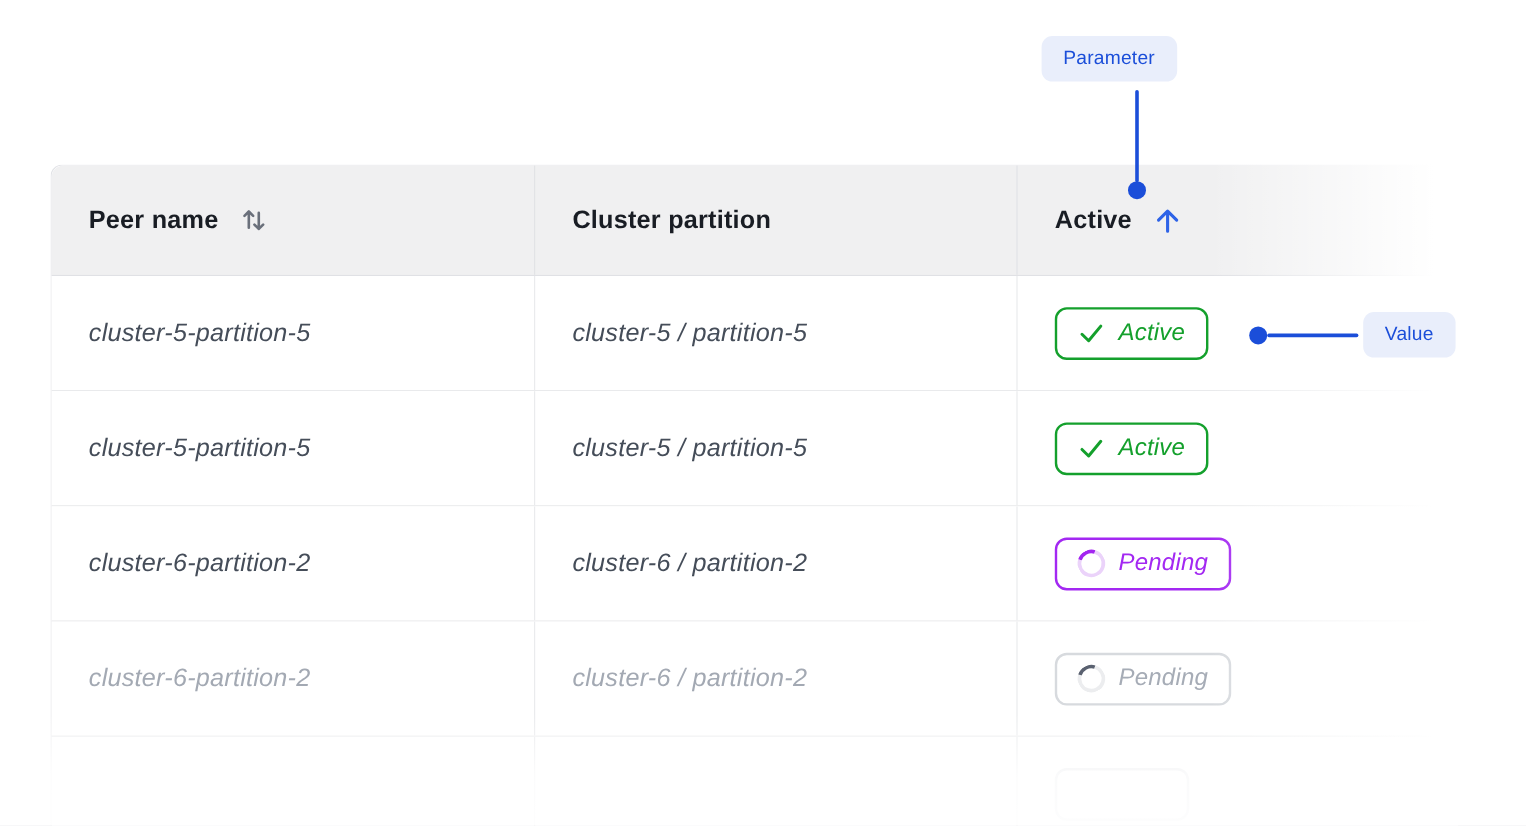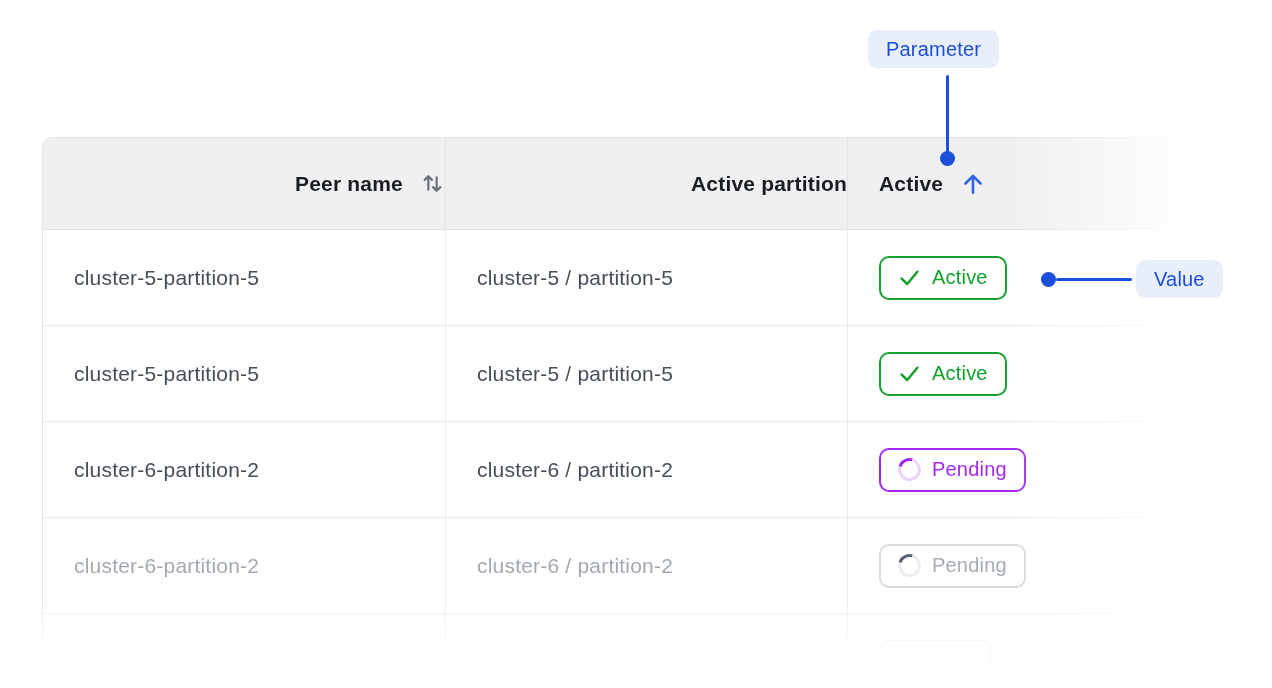--- a/index.html
+++ b/index.html
@@ -31,34 +31,35 @@
     border-bottom: 1px solid #e0e1e5;
   }
   .th {
     display: flex; align-items: center;
     padding-left: 31px;
     font-size: 21px; font-weight: 700;
     letter-spacing: 0.2px;
     color: #191d24;
     gap: 17px;
   }
-  .th:nth-child(-n+2) { border-right: 1px solid #e2e3e6; justify-content: flex-end; }
+  .th:nth-child(-n+2) { border-right: 1px solid #e2e3e6; }
   .tr {
     display: grid;
     grid-template-columns: 403px 402px 1fr;
     height: 95px;
     background: #ffffff;
     border-bottom: 1px solid #e9eaec;
   }
   .td {
     display: flex; align-items: center;
     padding-left: 31px;
     font-size: 21px;
     letter-spacing: 0.2px;
     color: #454d59;
+    font-style: italic;
   }
   .td:nth-child(-n+2) { border-right: 1px solid #eaebed; }
   .tr.muted .td { color: #a3a9b3; }
 
   
   .badge {
     display: inline-flex; align-items: center;
     gap: 11px;
     height: 44px;
     padding: 0 17px;
@@ -105,21 +106,21 @@
 
   
   .anno { position: absolute; z-index: 3; }
   .anno-pill {
     display: inline-flex; align-items: center;
     height: 38px;
     padding: 0 18px;
     border-radius: 9px;
     background: #e9eefb;
     color: #1b4ed9;
-    font-size: 20px; font-weight: 500;
+    font-size: 16px; font-weight: 500;
     letter-spacing: 0.2px;
   }
   .anno-vline {
     position: absolute;
     left: 946px; top: 75px;
     width: 3px; height: 77px;
     background: #1b4ed9;
     border-radius: 2px;
     z-index: 3;
   }
@@ -152,21 +153,21 @@
       <div class="th">
         <span>Peer name</span>
         <span class="icon">
           <svg width="25" height="27" viewBox="0 0 24 26" fill="none">
             <path d="M8 19 V6 M4.5 9.5 L8 6 L11.5 9.5" stroke="#6a707b" stroke-width="2.1" stroke-linecap="round" stroke-linejoin="round"></path>
             <path d="M16 7 V20 M12.5 16.5 L16 20 L19.5 16.5" stroke="#6a707b" stroke-width="2.1" stroke-linecap="round" stroke-linejoin="round"></path>
           </svg>
         </span>
       </div>
       <div class="th">
-        <span>Active partition</span>
+        <span>Cluster partition</span>
       </div>
       <div class="th">
         <span>Active</span>
         <span class="icon">
           <svg width="26" height="27" viewBox="0 0 24 25" fill="none">
             <path d="M12 21 V5.5 M5 12.5 L12 5.5 L19 12.5" stroke="#2e63e7" stroke-width="2.4" stroke-linecap="round" stroke-linejoin="round"></path>
           </svg>
         </span>
       </div>
     </div>

